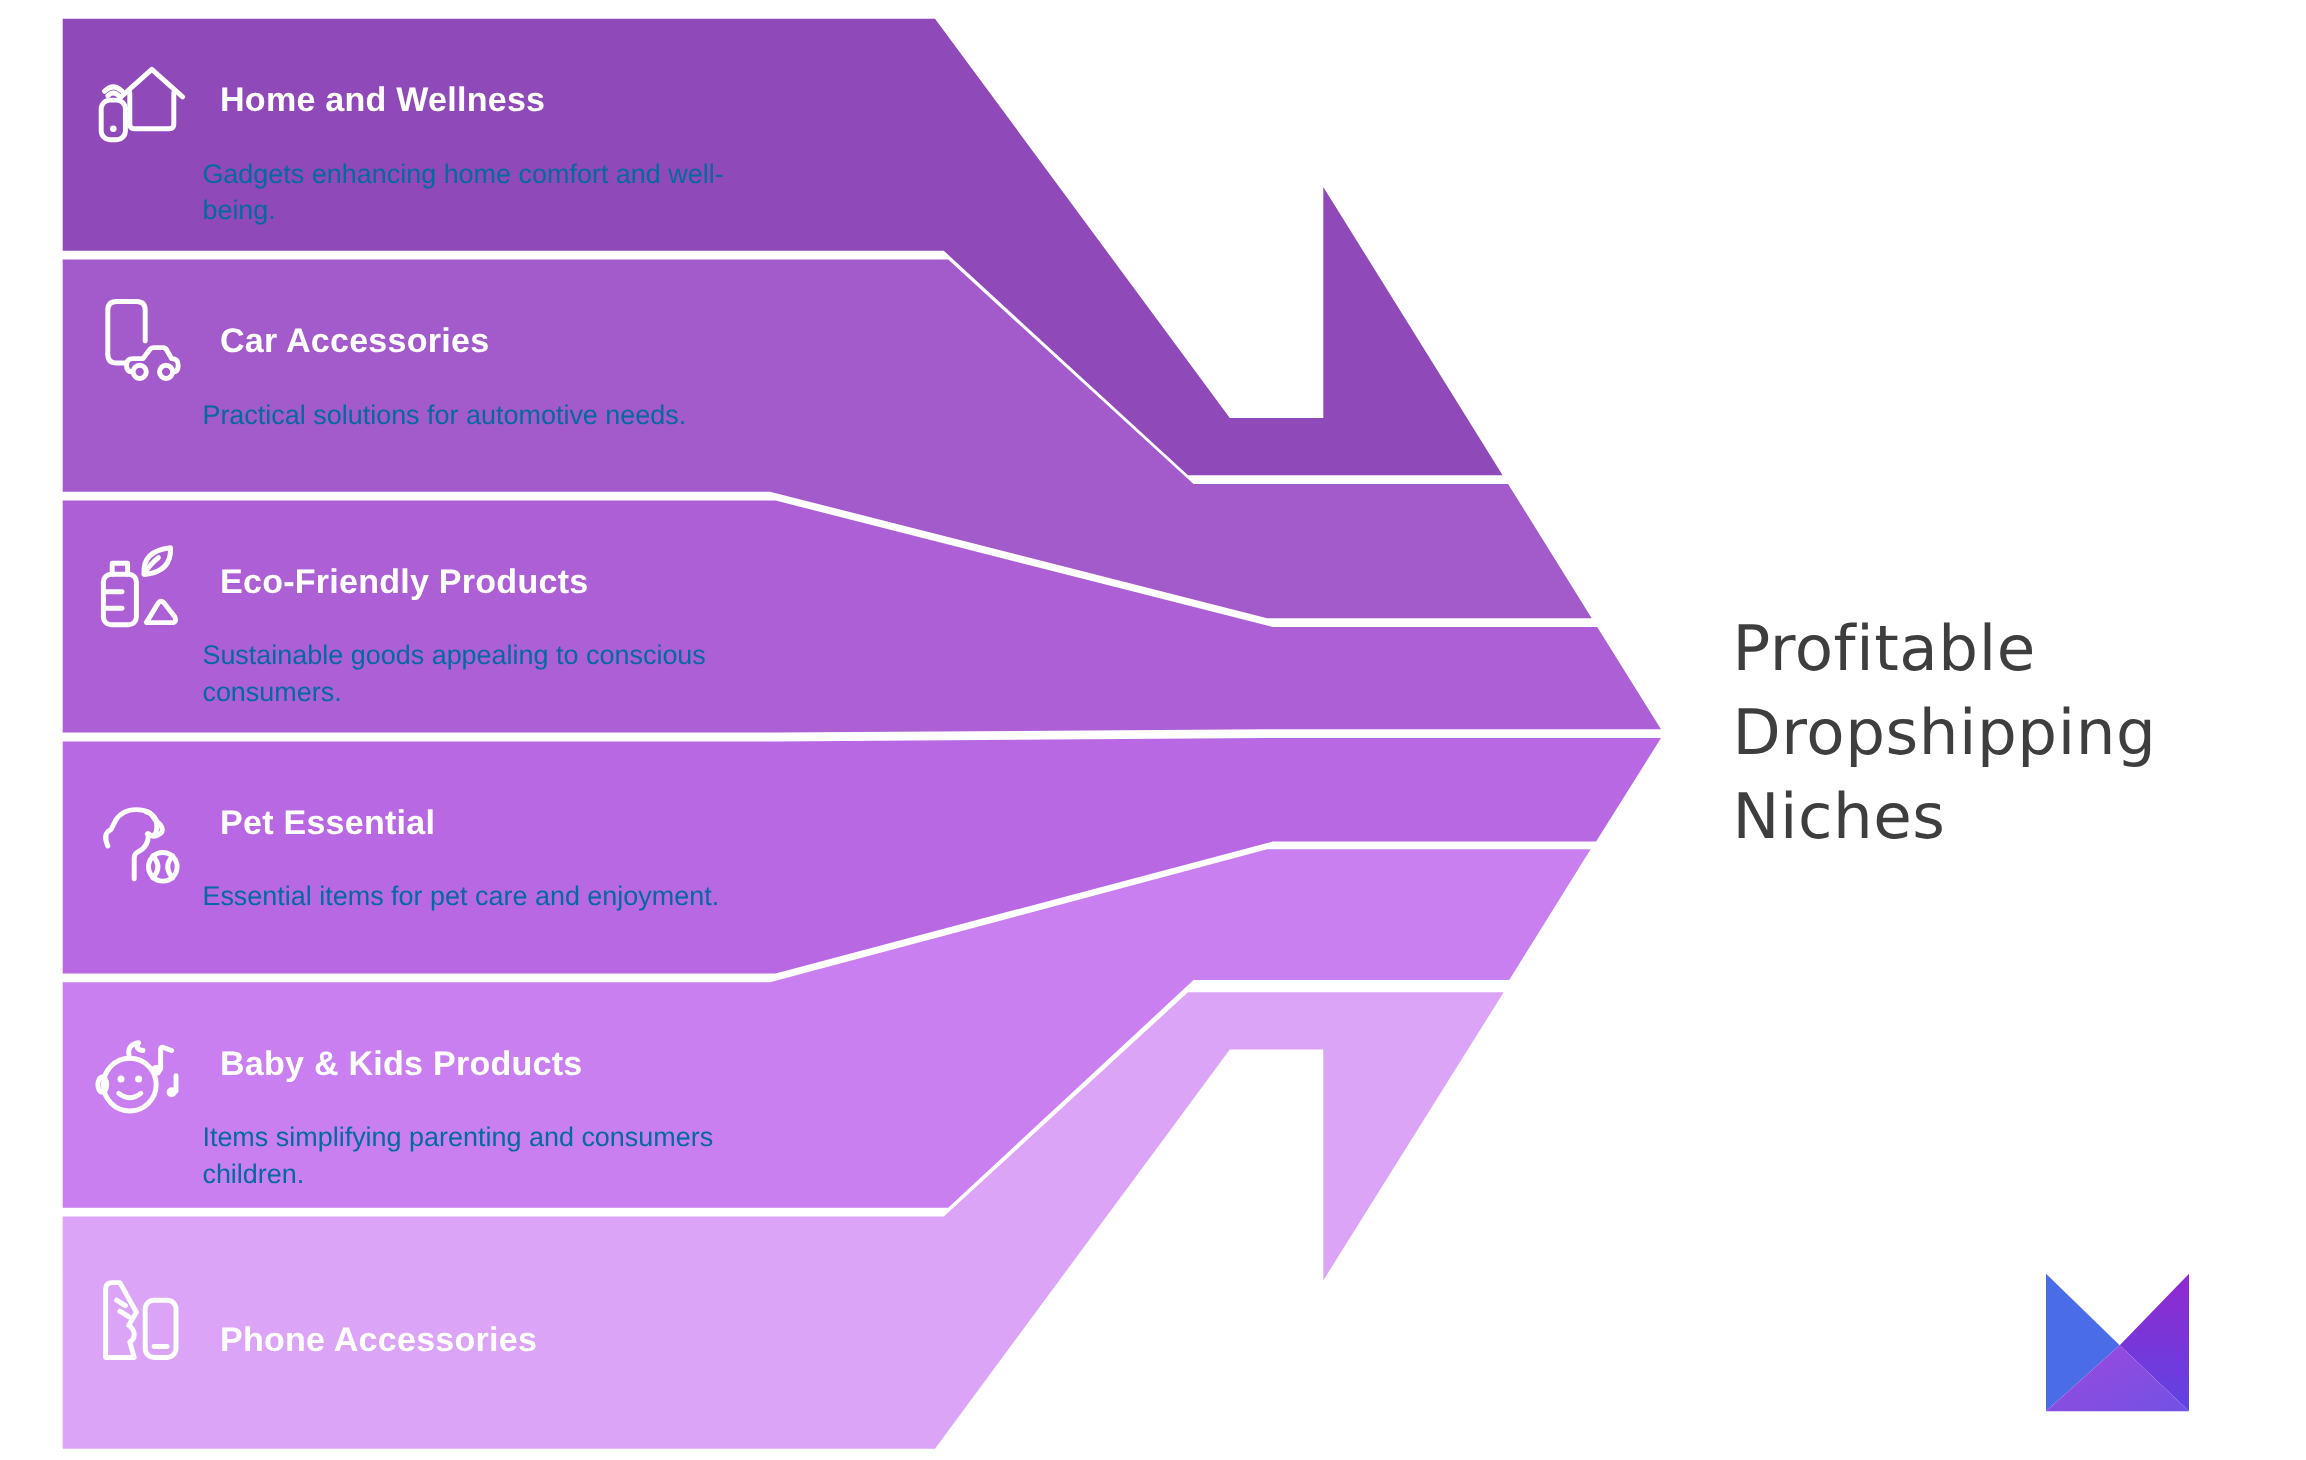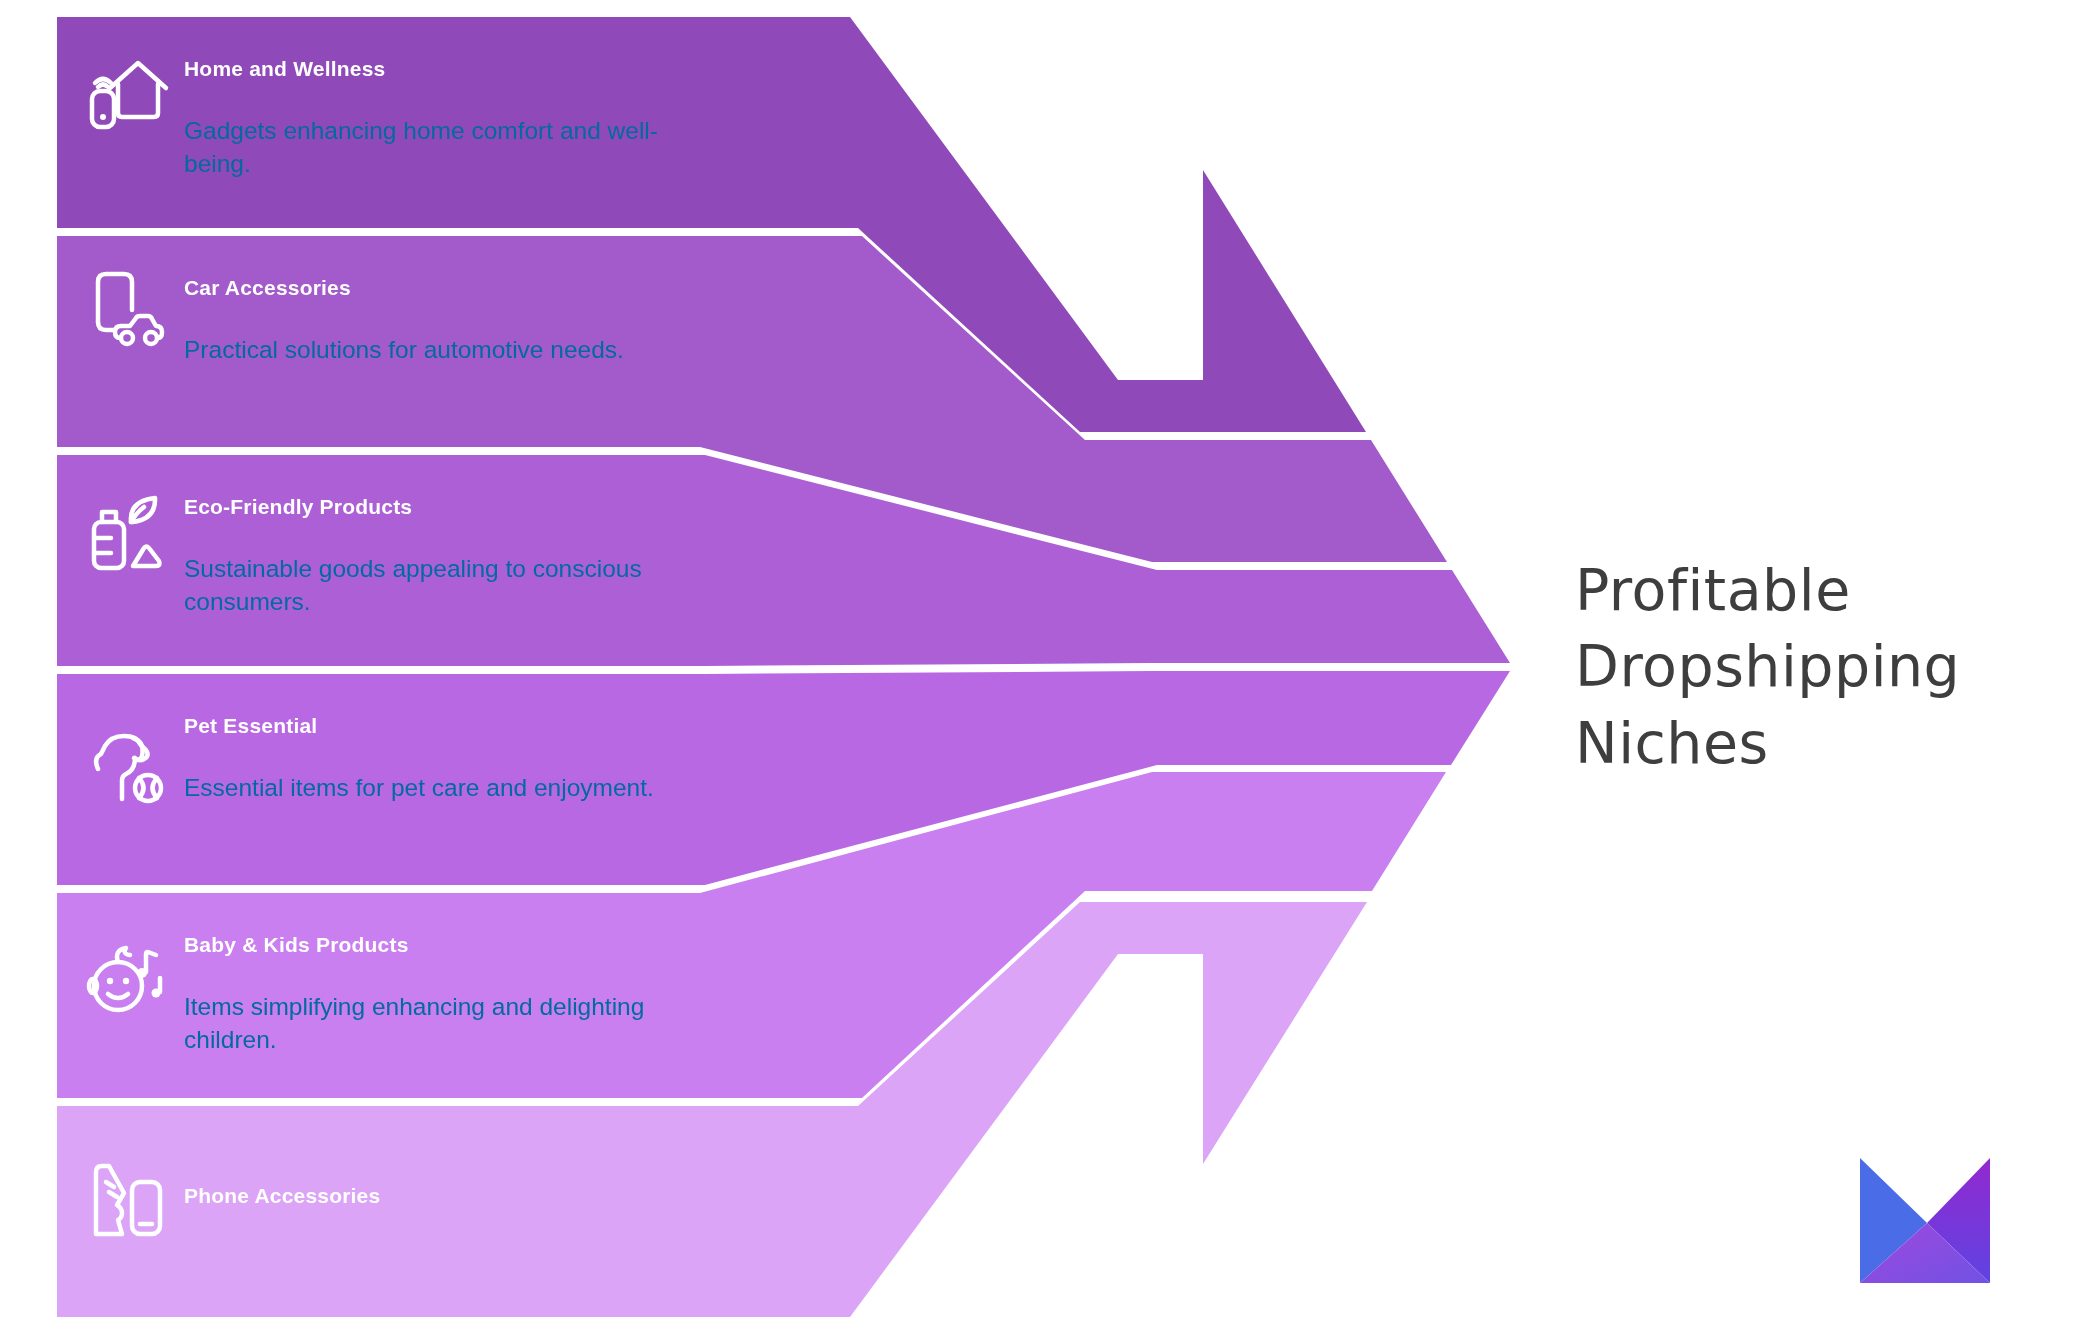--- a/index.html
+++ b/index.html
@@ -1,20 +1,20 @@
 <!DOCTYPE html>
 <html><head>
 <meta charset="utf-8">
 <style>
   html,body{margin:0;padding:0;background:#ffffff;}
   .canvas{position:relative;width:2096px;height:1327px;background:#ffffff;overflow:hidden;
           font-family:"Liberation Sans",sans-serif;}
   .diagram-svg{position:absolute;left:0;top:0;width:2096px;height:1327px;}
   .band-text{position:absolute;left:184px;width:510px;color:#ffffff;}
-  .band-title{font-size:21px;font-weight:bold;letter-spacing:.2px;margin:0;}
+  .band-title{font-size:31px;font-weight:bold;letter-spacing:.2px;margin:16px;}
   .band-desc{font-size:24.5px;font-weight:400;color:#0369a1;line-height:1.33;margin:0;}
   .main-title{position:absolute;left:1575px;top:552px;width:560px;
               font-family:"DejaVu Sans",sans-serif;font-size:57px;font-weight:500;
               line-height:1.34;color:#3e3e3e;letter-spacing:.5px;}
   .icon g{stroke:#ffffff;stroke-width:4.5;fill:none;stroke-linecap:round;stroke-linejoin:round;}
   .icon .fill{fill:#ffffff;stroke:none;}
 </style>
 </head>
 <body>
 
@@ -122,21 +122,21 @@
   <div class="band-text" style="top:276px">
     <h2 class="band-title">Car Accessories</h2>
     <p class="band-desc" style="margin-top:34px">Practical solutions for automotive needs.</p>
   </div>
   <div class="band-text" style="top:714px">
     <h2 class="band-title">Pet Essential</h2>
     <p class="band-desc" style="margin-top:34px">Essential items for pet care and enjoyment.</p>
   </div>
   <div class="band-text" style="top:933px">
     <h2 class="band-title">Baby &amp; Kids Products</h2>
-    <p class="band-desc" style="margin-top:34px">Items simplifying enhancing and delighting children.</p>
+    <p class="band-desc" style="margin-top:34px">Items simplifying parenting and consumers children.</p>
   </div>
   <div class="band-text" style="top:1184px">
     <h2 class="band-title">Phone Accessories</h2>
   </div>
 
   <div class="main-title">Profitable Dropshipping Niches</div>
 
 </div>
 
 </body></html>

